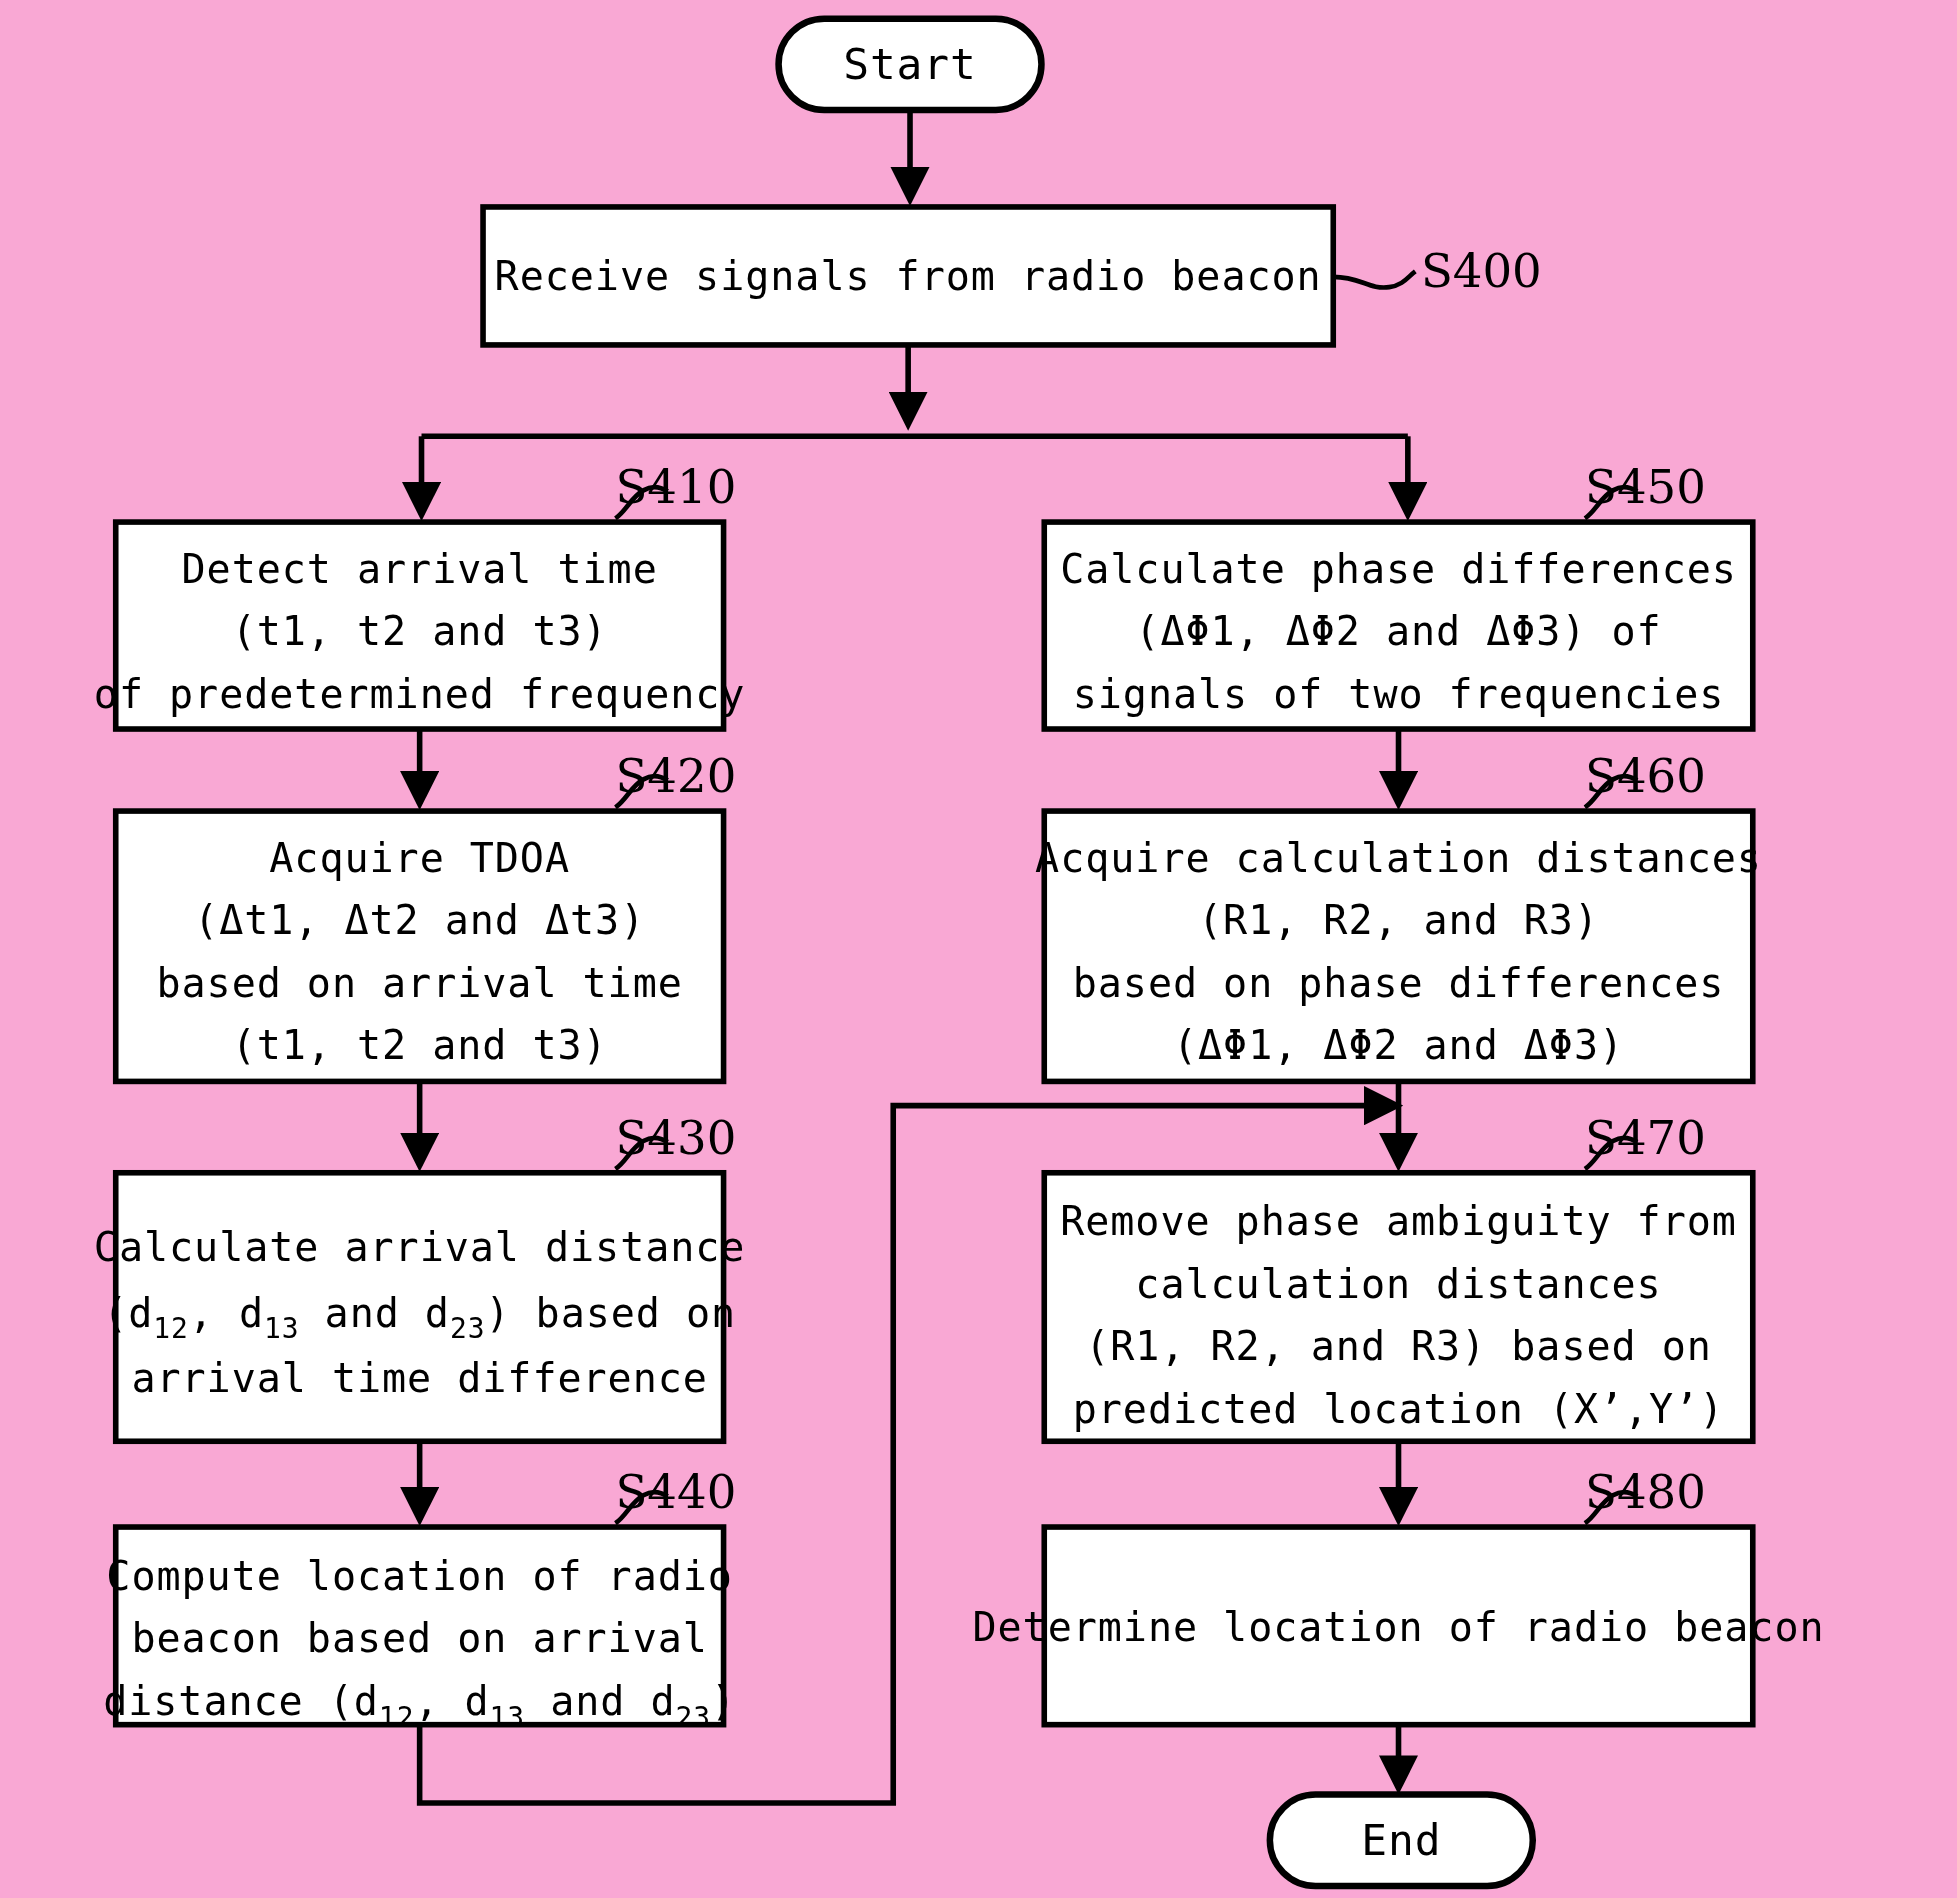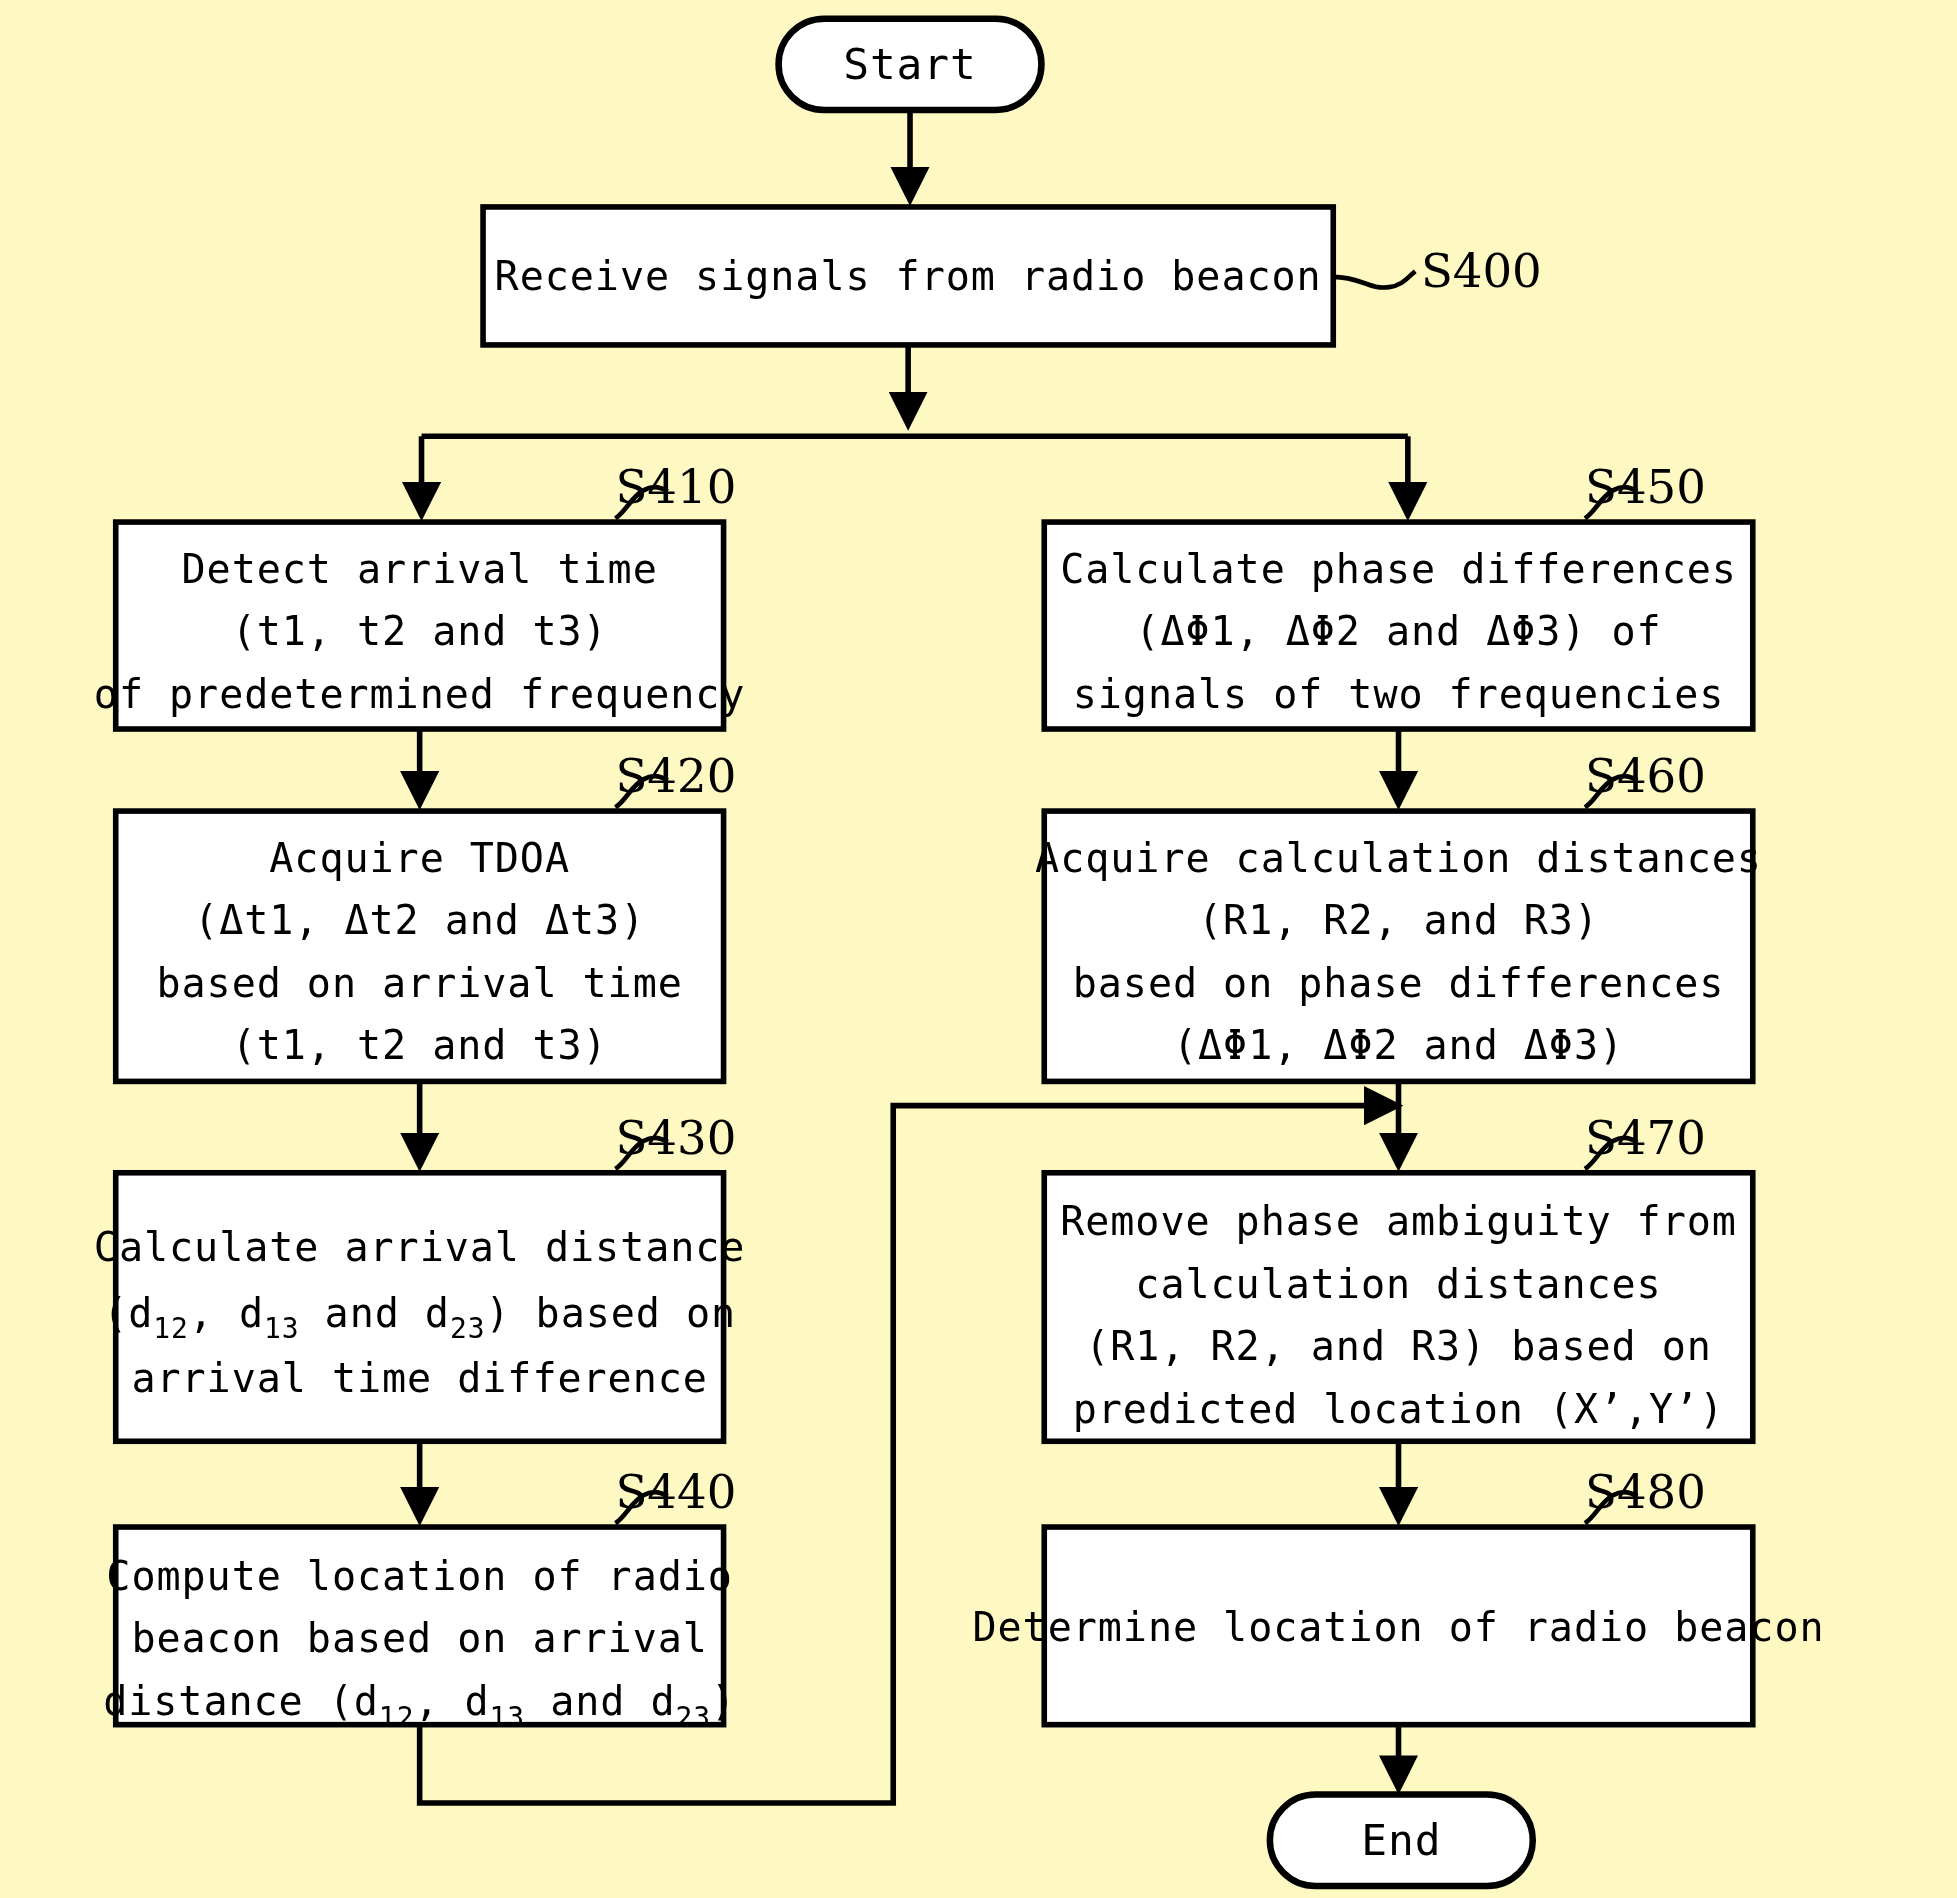--- a/index.html
+++ b/index.html
@@ -1,21 +1,21 @@
 <!DOCTYPE html>
 <html style="font-size:15px"><head>
 <meta charset="utf-8">
 <style>
   html,body{margin:0;padding:0;background:#ffffff;}
   body{
     width:1958px;height:1899px;
     font-family:"DejaVu Sans Mono", monospace;
     overflow:hidden;
   }
-  #stage{position:relative;width:1958px;height:1899px;background:#fef9c3;}
+  #stage{position:relative;width:1958px;height:1899px;background:#f9a8d4;}
   svg#fc{position:absolute;left:0;top:0;width:1958px;height:1899px;}
   .shape{fill:#ffffff;stroke:#000000;stroke-width:6;}
   .term{fill:#ffffff;stroke:#000000;stroke-width:7;}
   .conn{fill:none;stroke:#000000;stroke-width:6;}
   .leader{fill:none;stroke:#000000;stroke-width:5;}
   .txt{
     font-family:"DejaVu Sans Mono", monospace;
     font-size:43px;
     fill:#000000;
     text-anchor:middle;

